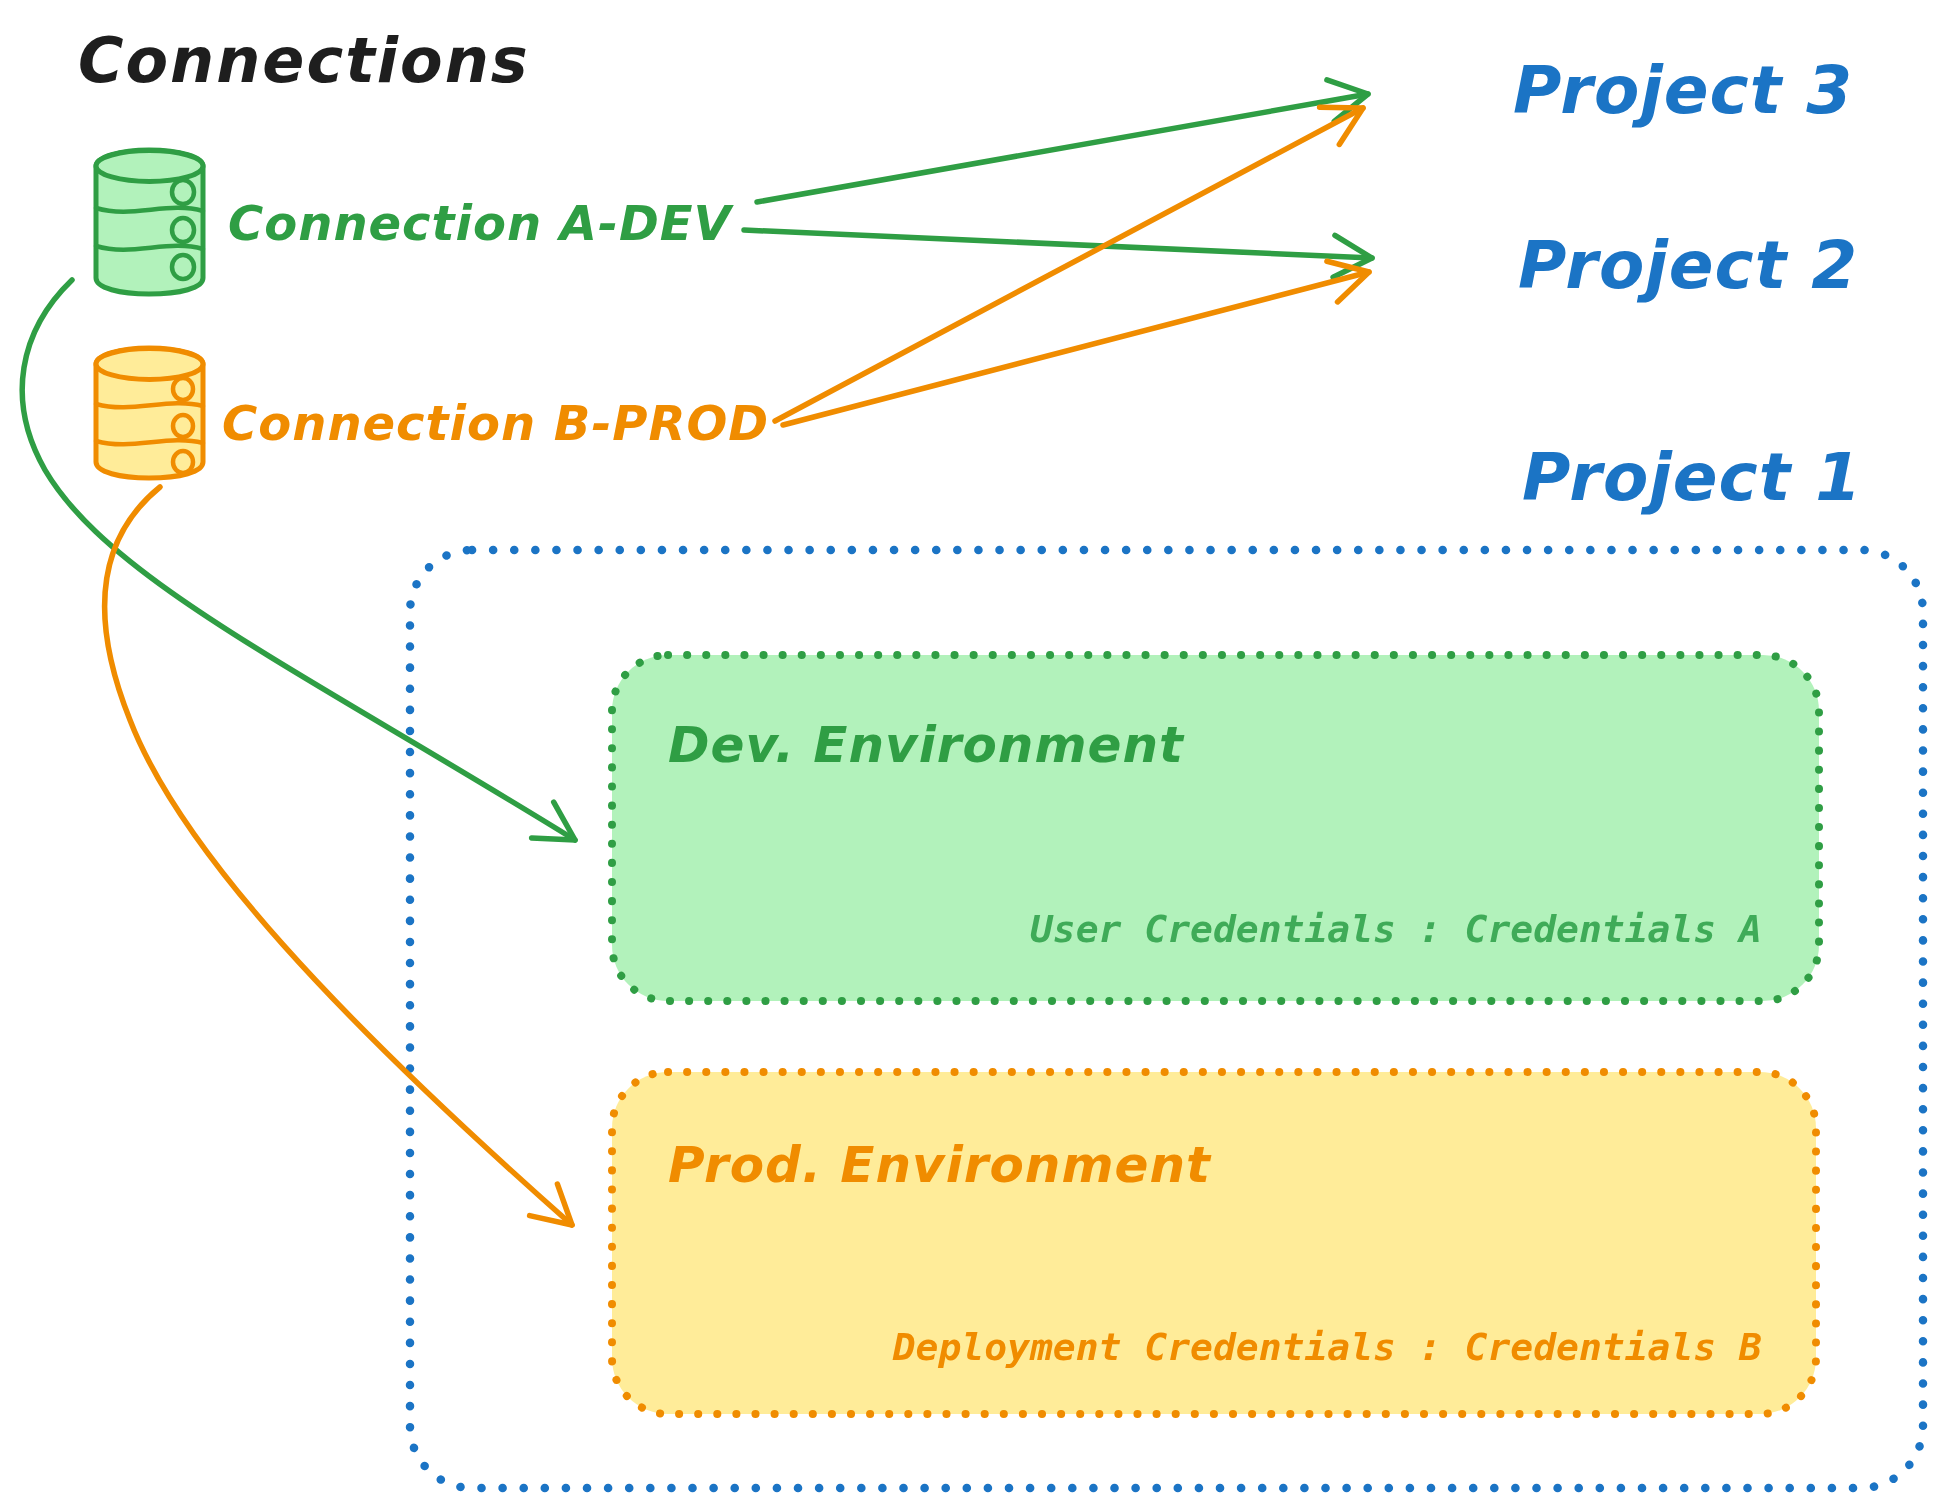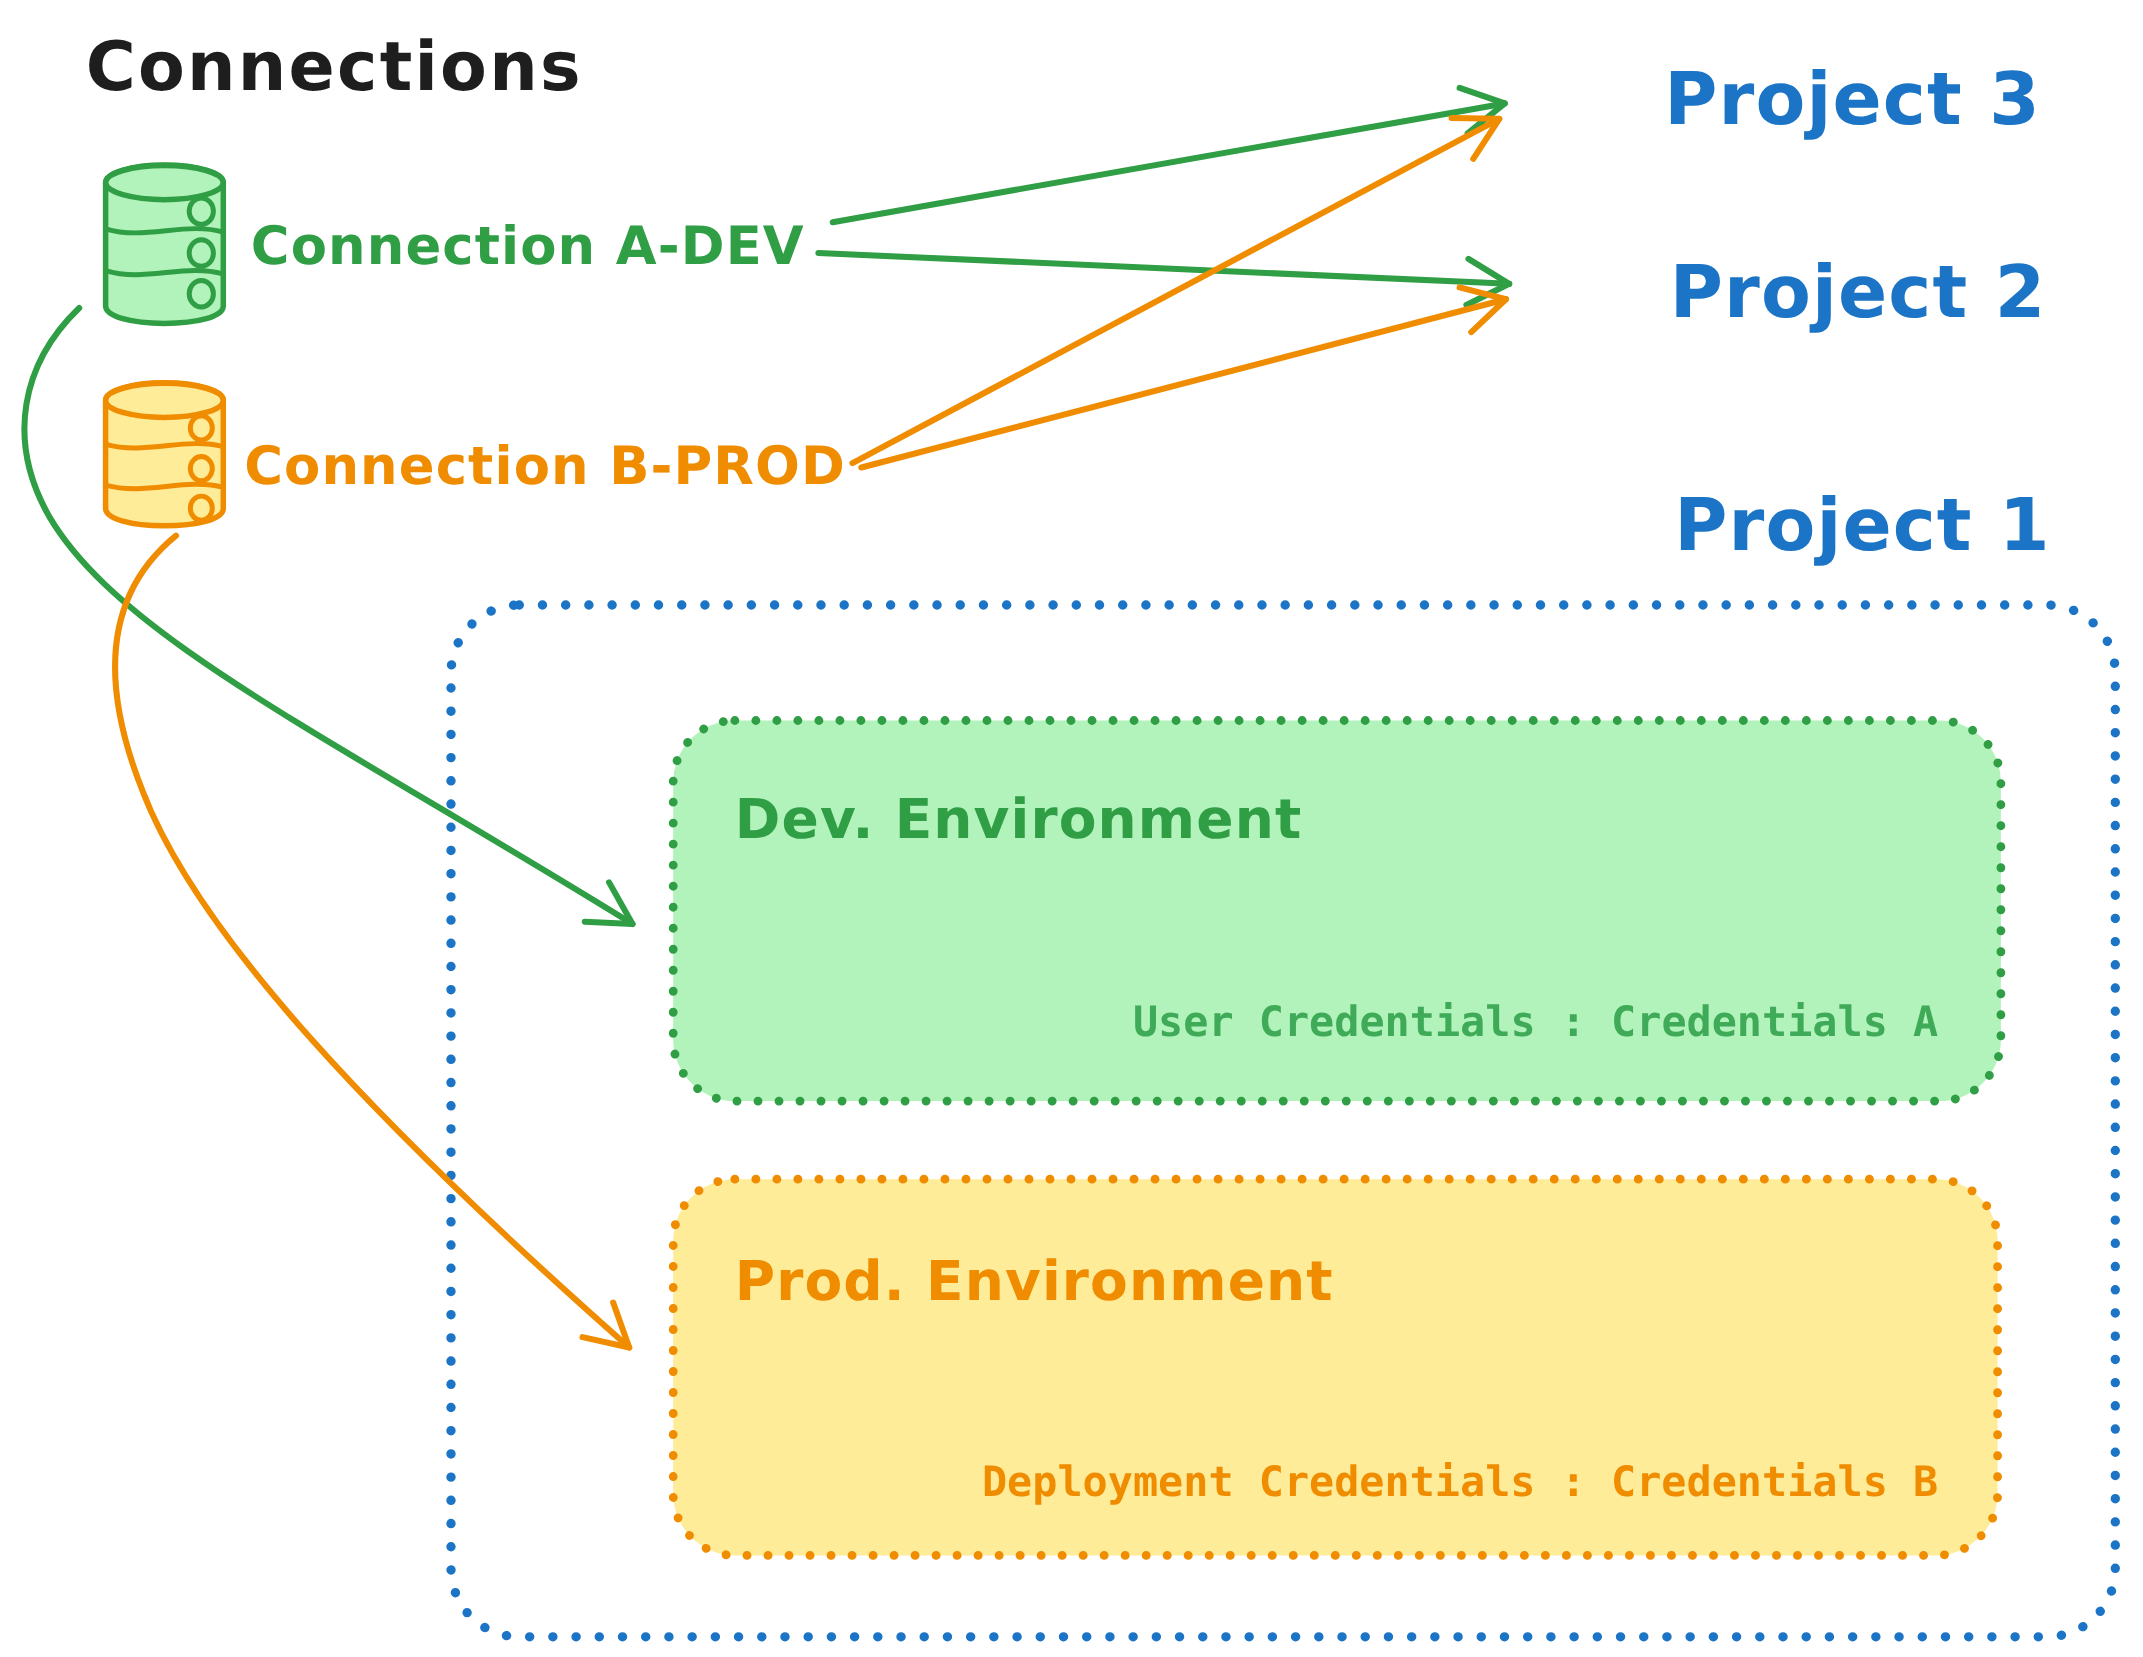--- a/index.html
+++ b/index.html
@@ -1,16 +1,16 @@
 <!DOCTYPE html>
 <html><head>
 <meta charset="utf-8">
 <style>
   html,body{margin:0;padding:0;background:#ffffff;}
-  .stage{position:relative;width:1948px;height:1506px;background:#ffffff;overflow:hidden;}
+  .stage{position:relative;width:1948px;height:1506px;background:#ffffff;overflow:hidden;font-style:italic;}
   svg{position:absolute;left:0;top:0;}
   text{font-family:"DejaVu Sans","Liberation Sans",sans-serif;}
   .hand{font-weight:700;letter-spacing:1px;}
   .hand-title{font-weight:700;letter-spacing:2px;}
   .code{font-family:"DejaVu Sans Mono","Liberation Mono",monospace;font-weight:700;letter-spacing:0px;}
 </style>
 </head>
 <body>
 
 <div class="stage">

